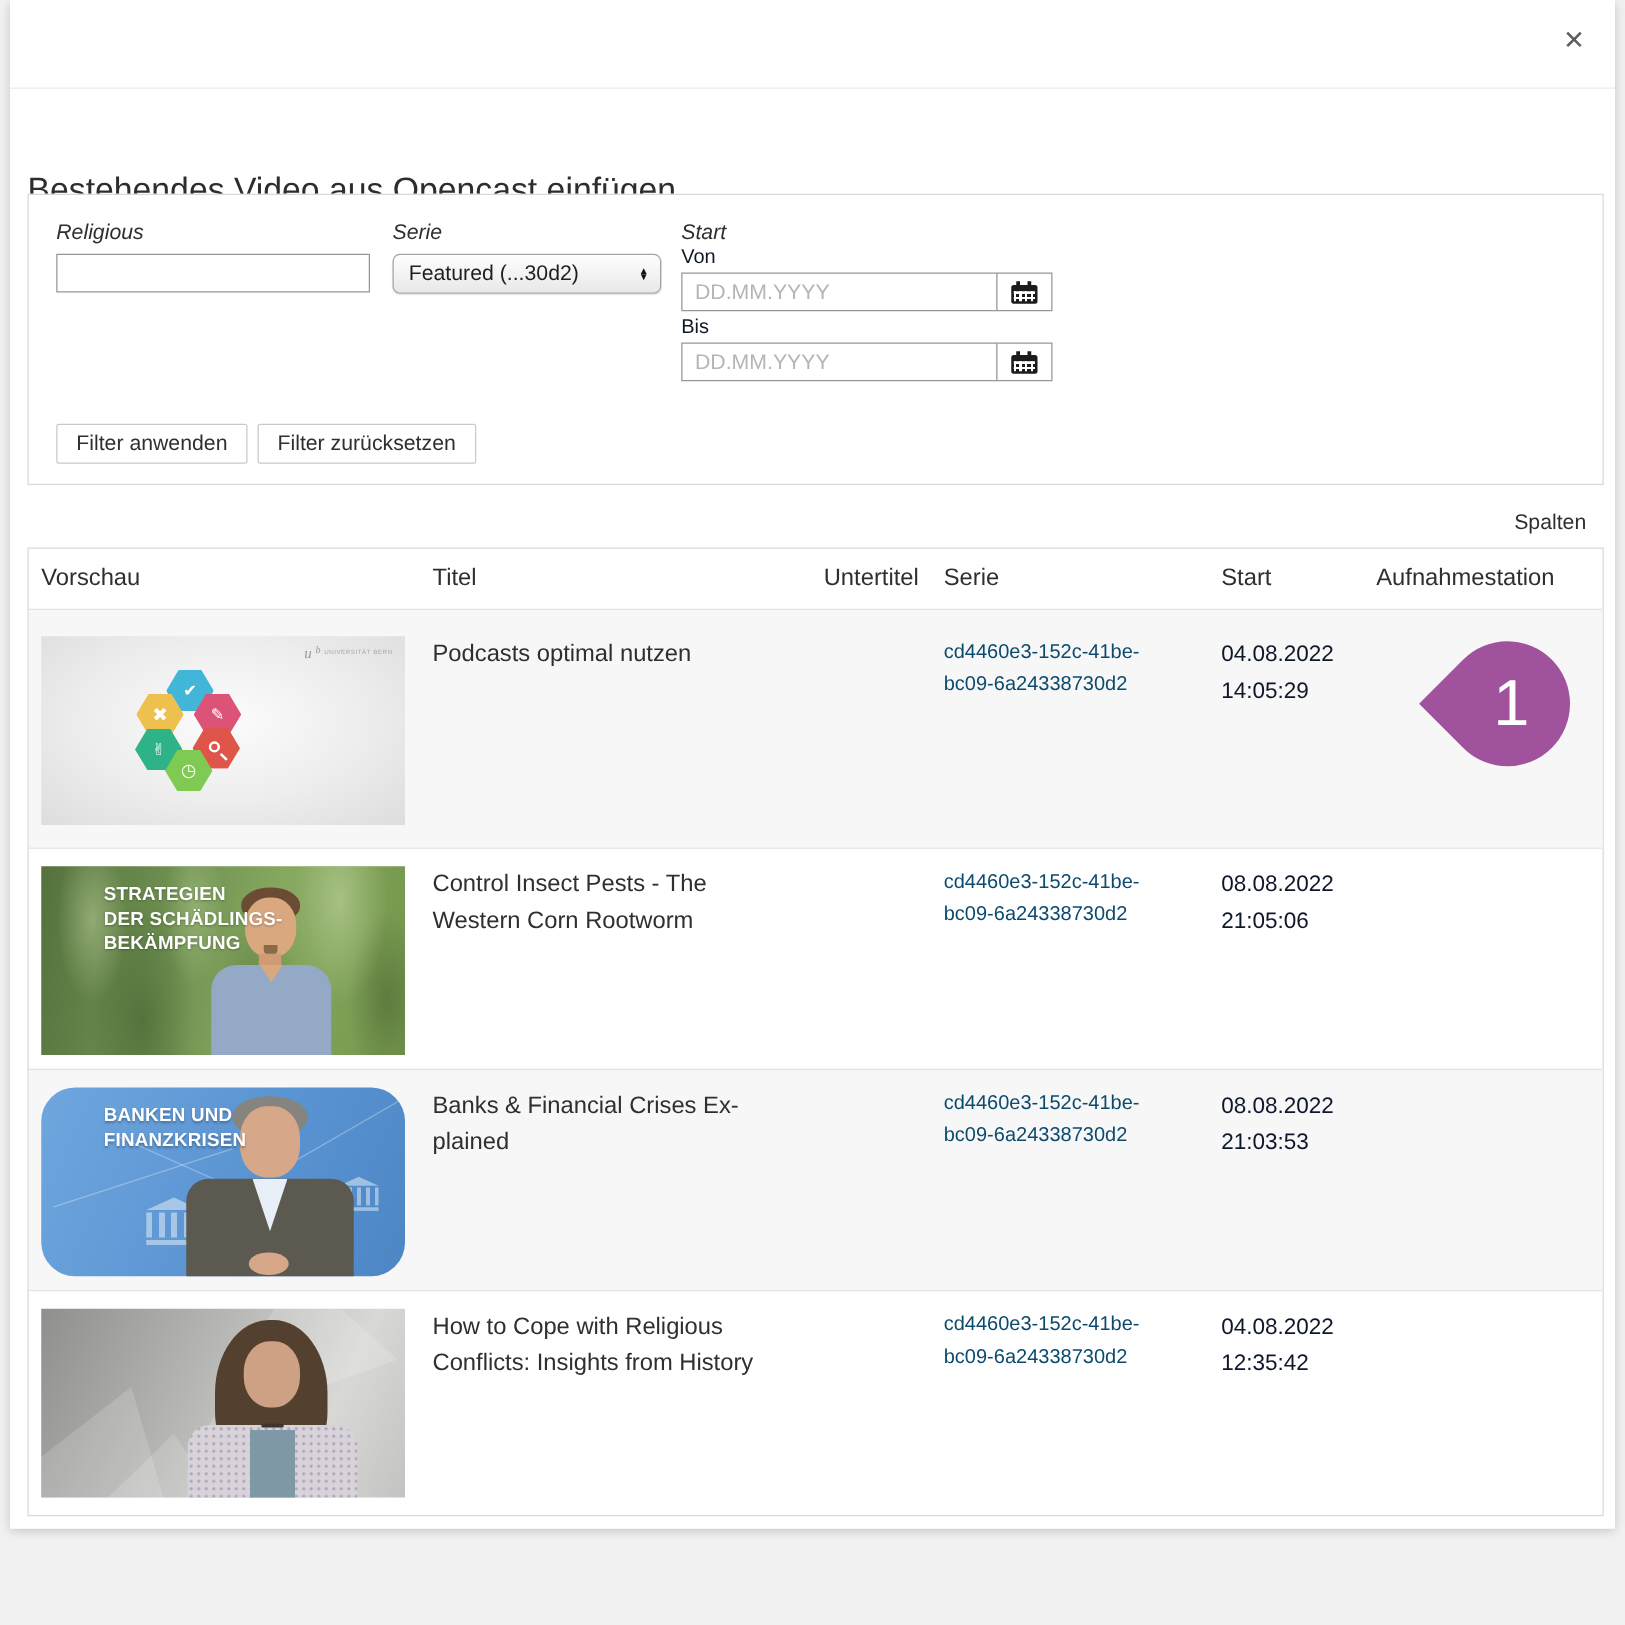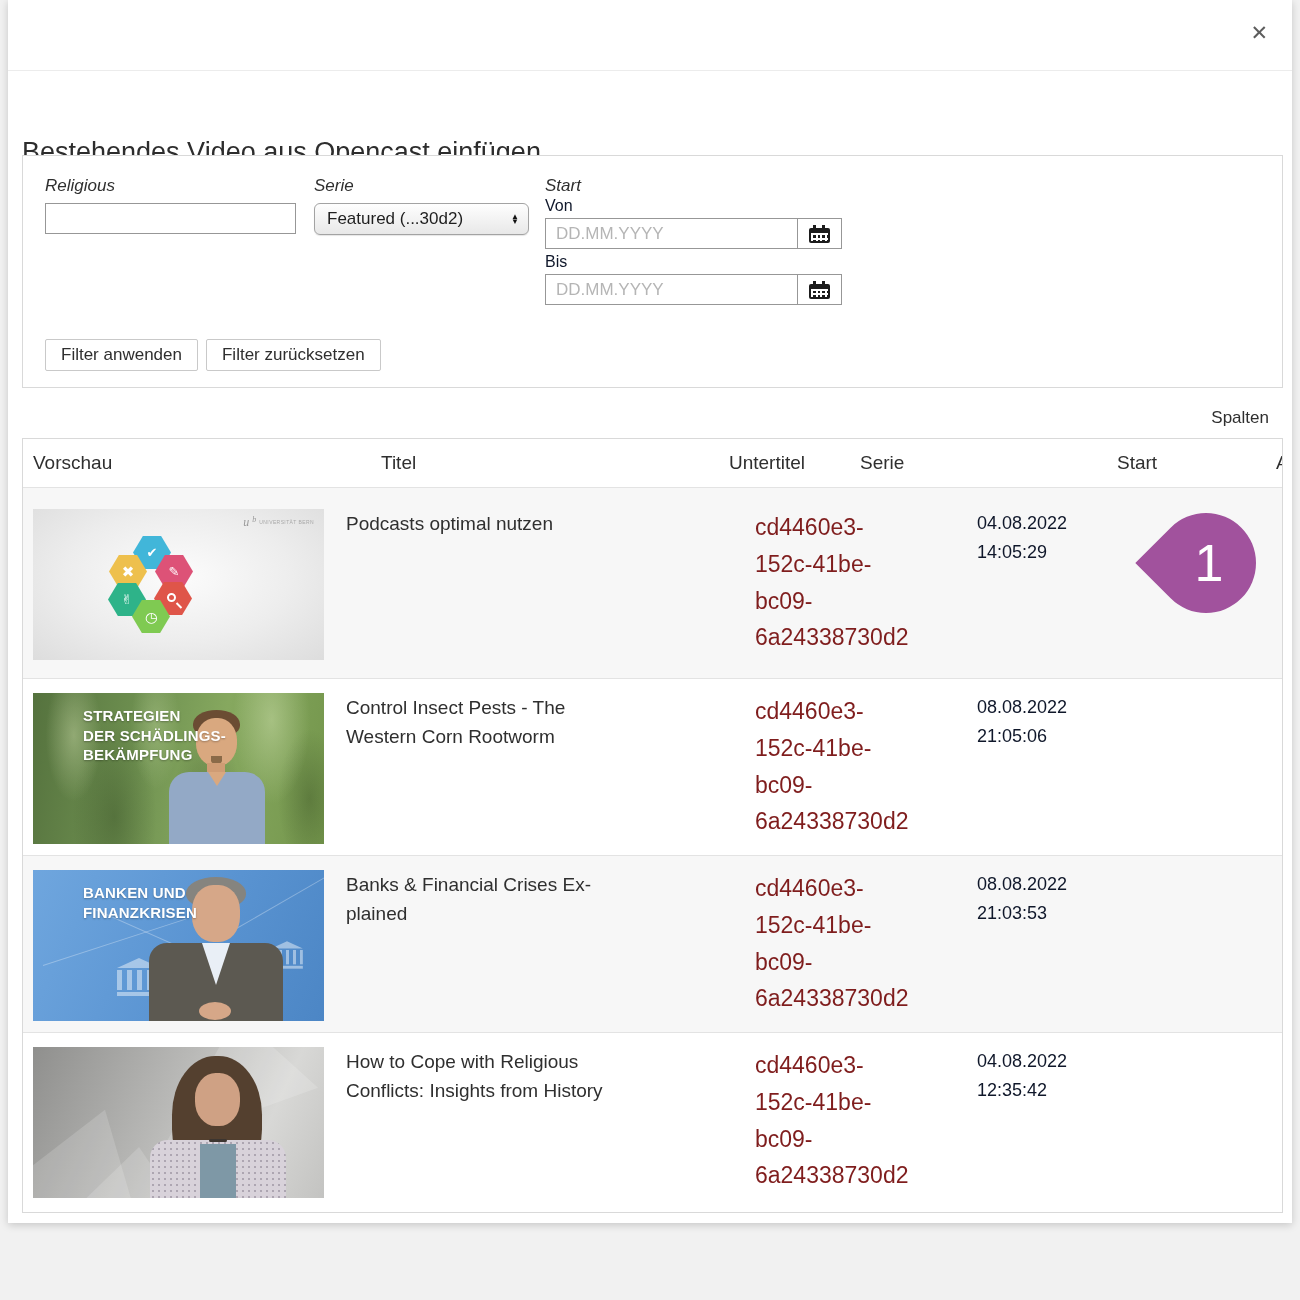--- a/index.html
+++ b/index.html
@@ -59,33 +59,33 @@
   .fbuttons { position:absolute; left:22px; top:183px; display:flex; gap:8px; }
   .btn {
     height:32px; padding:0 15px; border:1px solid #c9c9c9; border-radius:2px; background:#fff;
     font-size:17px; color:#2f2f2f; font-family:inherit; cursor:pointer;
   }
 
   
   .spalten { position:absolute; top:408px; right:23px; font-size:17px; color:#2f2f2f; cursor:pointer; }
   .table { position:absolute; left:14px; top:438px; width:1261px; height:775px; border:1px solid #d9d9d9; background:#fff; overflow:hidden; }
   .cols { display:grid; grid-template-columns:313px 294px 107px 222px 124px 1fr; }
-  .thead { height:48px;gap:35px; }
+  .thead { height:48px; }
   .thead .cell { padding-top:13px; font-size:19px; color:#2f2f2f; }
   .trow { border-top:1px solid #e3e3e3; min-height:177px; cursor:pointer; }
   .trow.first { min-height:191px; }
   .trow.odd { background:#f7f7f7; }
   .cell.c1 { padding-left:10px; }
   .cell.c2 { padding-left:10px; }
   .cell.c3 { text-align:right; padding-right:2px; }
   .cell.c4, .cell.c5, .cell.c6 { padding-left:18px; }
   .trow .cell { padding-top:14px; font-size:19px; }
   .trow.first .cell { padding-top:21px; }
   .title-text { width:268px; line-height:1.55; font-size:19px; color:#2f2f2f; }
-  .serie-text { width:158px; line-height:1.6; font-size:23px; color:#7f1d1d; }
+  .serie-text { width:158px; line-height:1.6; font-size:16px; color:#0c4a6e; }
   .start-text { width:112px; line-height:1.6; font-size:18px; color:#0f172a; }
 
   
   .thumb { width:291px; height:151px; position:relative; overflow:hidden; }
   .ov {
     position:absolute; left:14px; top:13px; z-index:3; color:#fff; font-weight:700;
     font-size:15px; line-height:1.3; text-shadow:0 1px 2px rgba(0,0,0,.3); letter-spacing:.2px;margin-left:36px;
   }
   
   .thumb1 { background:radial-gradient(ellipse at 50% 45%, #fcfcfc 0%, #ededed 55%, #dddddd 100%); }
@@ -123,21 +123,21 @@
       radial-gradient(45px 100px at 95% 70%, rgba(36,56,22,.30), transparent 70%);
   }
   .p2-hair { left:160px; top:17px; width:47px; height:28px; background:#6b4c33; border-radius:50% 50% 45% 45%; }
   .p2-face { left:163px; top:25px; width:41px; height:48px; background:#d9a87f; border-radius:46%; }
   .p2-face::after { content:""; position:absolute; left:15px; bottom:2px; width:11px; height:8px; background:#8a6a48; border-radius:0 0 45% 45%; }
   .p2-neck { left:174px; top:70px; width:18px; height:12px; background:#cf9c74; }
   .p2-shirt { left:136px; top:79px; width:96px; height:75px; background:#93a9c6; border-radius:20px 20px 0 0; }
   .p2-shirt::before { content:""; position:absolute; left:39px; top:0; width:18px; height:14px; background:#d9a87f; clip-path:polygon(0 0,100% 0,50% 100%); }
 
   
-  .thumb3 { background:linear-gradient(115deg,#6fa6de 0%,#5a94d2 55%,#4c86c5 100%); }
+  .thumb3 { background:linear-gradient(115deg,#6fa6de 0%,#5a94d2 55%,#4c86c5 100%);border-radius:27px; }
   .net { position:absolute; background:rgba(255,255,255,.30); height:1px; transform-origin:left center; }
   .n1 { left:10px; top:95px; width:150px; transform:rotate(-18deg); }
   .n2 { left:60px; top:38px; width:190px; transform:rotate(24deg); }
   .n3 { left:200px; top:60px; width:110px; transform:rotate(-30deg); }
   .bank { position:absolute; }
   .bank .roof { width:0; height:0; border-left:22px solid transparent; border-right:22px solid transparent; border-bottom:10px solid rgba(255,255,255,.45); }
   .bank .cols2 { width:44px; height:20px; margin-top:2px; background:repeating-linear-gradient(to right, rgba(255,255,255,.45) 0 5px, transparent 5px 10px); }
   .bank .base { width:44px; height:4px; margin-top:2px; background:rgba(255,255,255,.45); }
   .bank.small { transform:scale(.72); }
   .b1 { left:84px; top:88px; }

